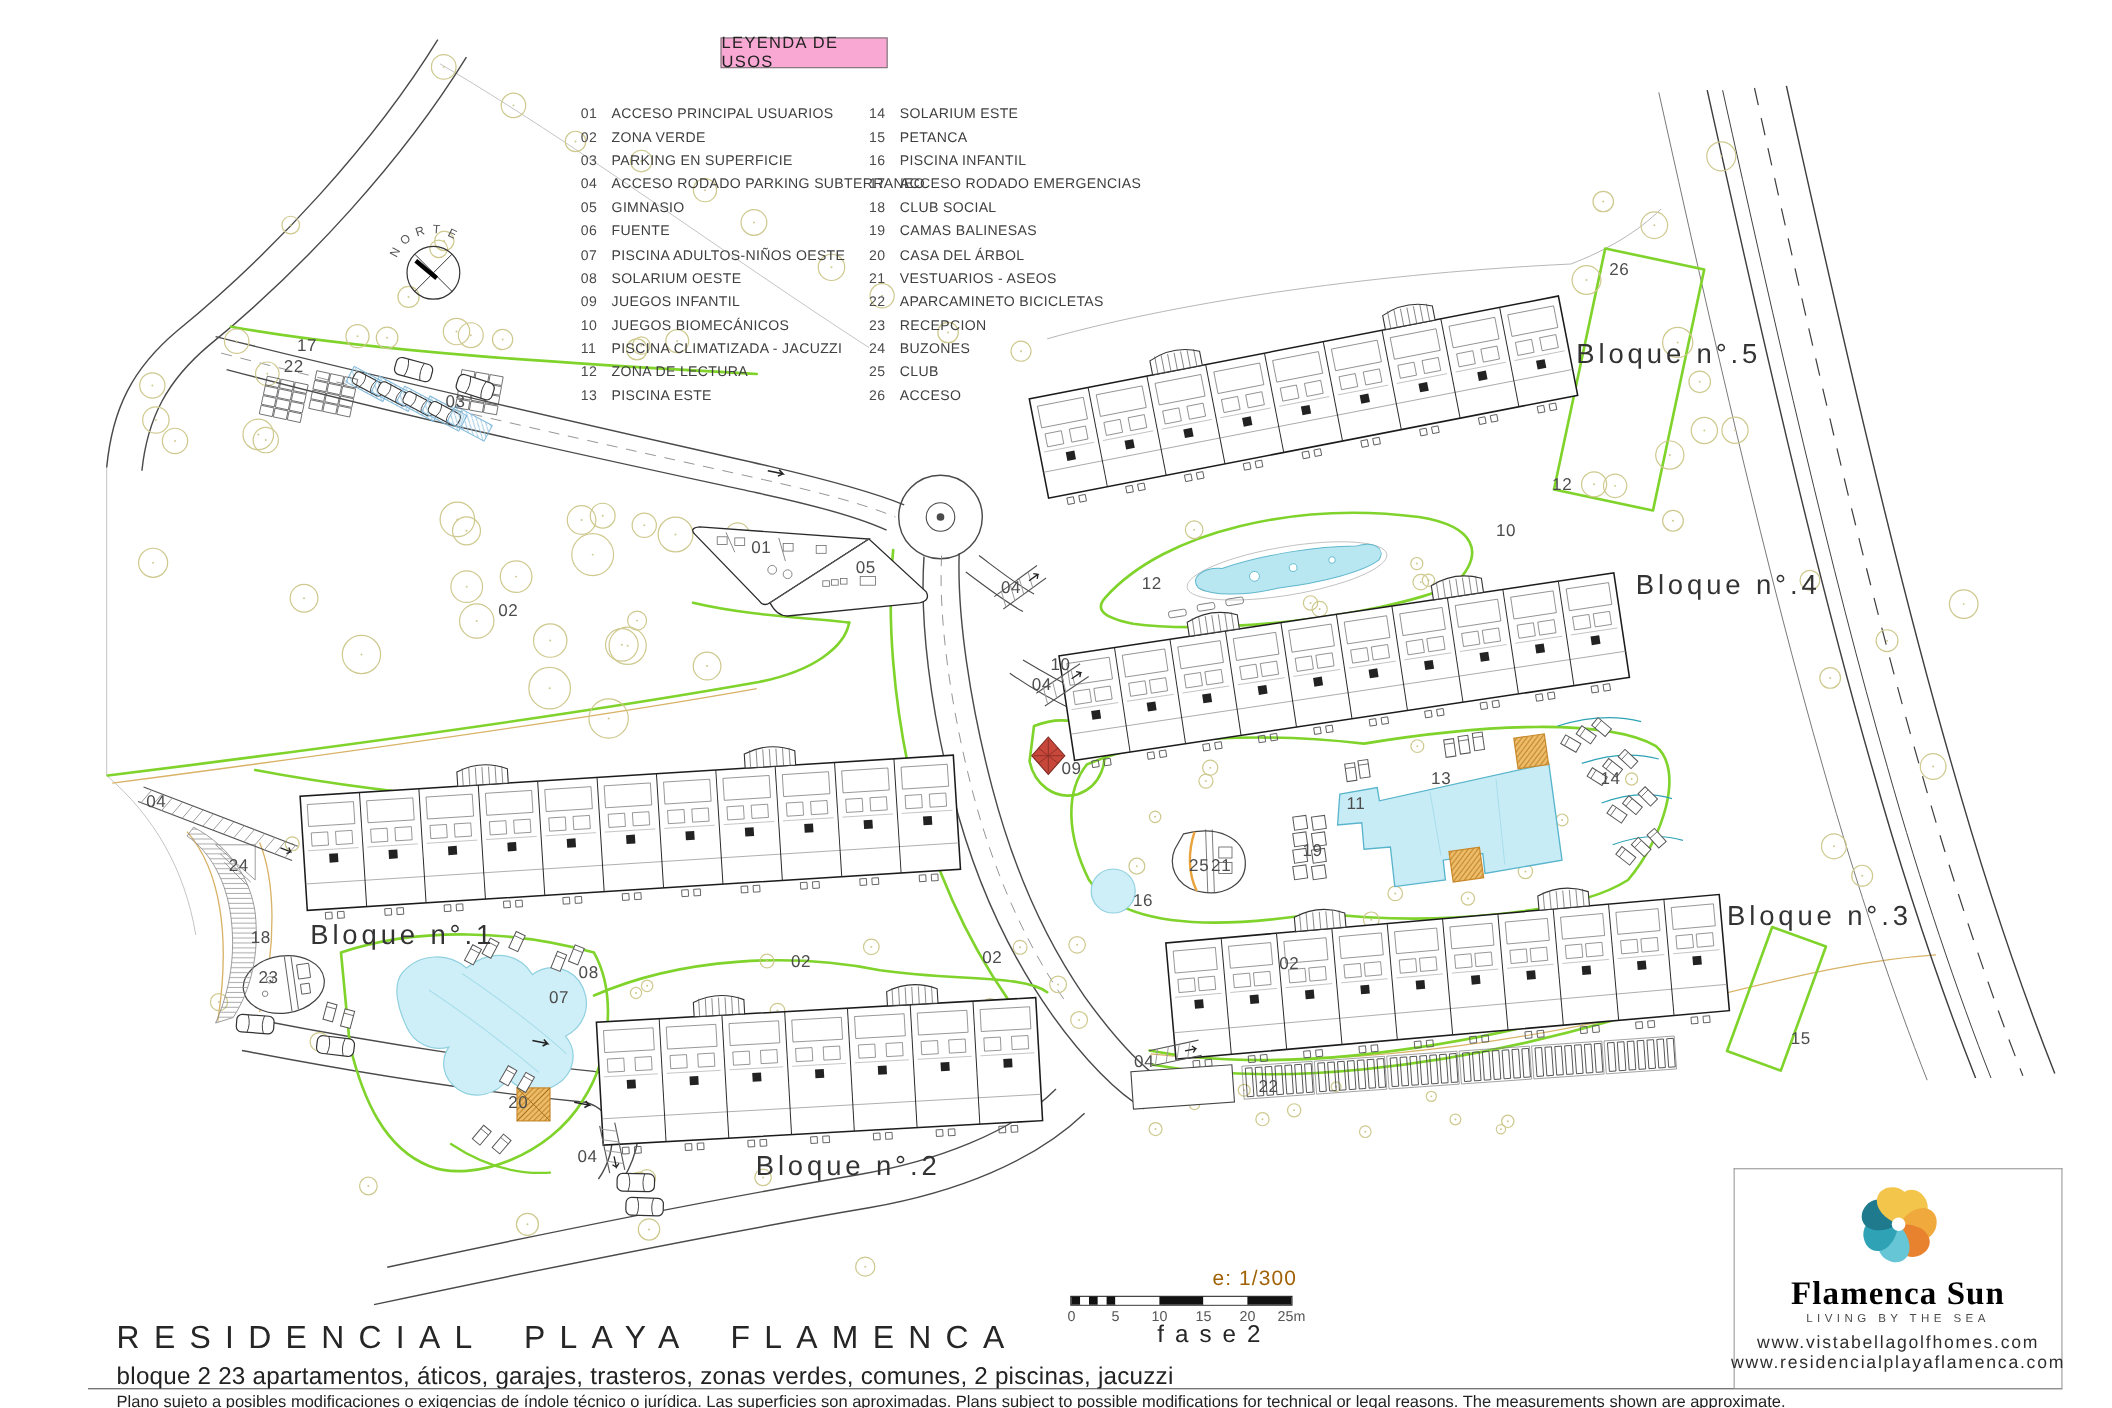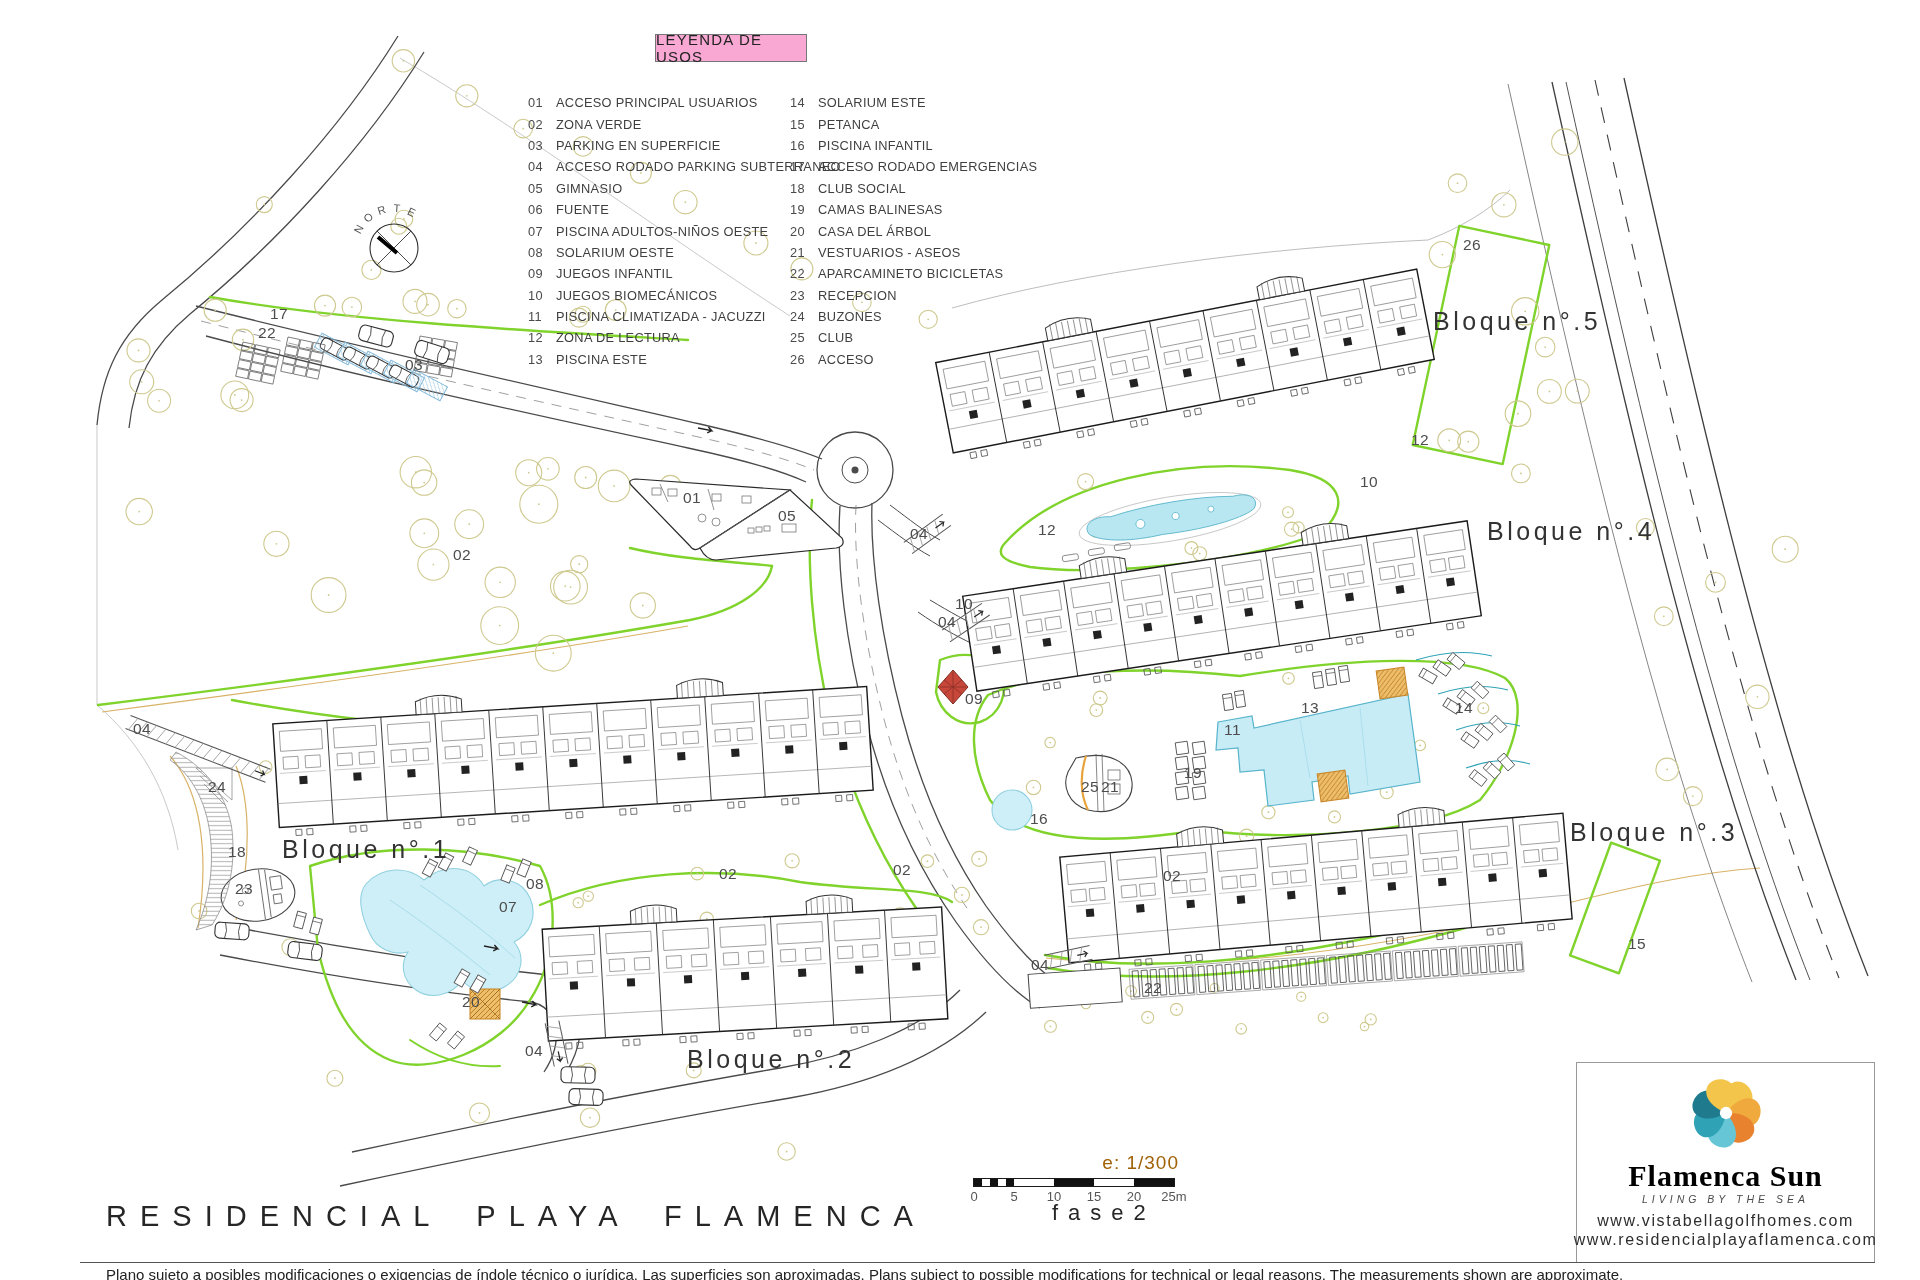--- a/index.html
+++ b/index.html
@@ -24,21 +24,21 @@
   
   .f-title{position:absolute;left:106px;top:1200px;font-size:29px;letter-spacing:13px;word-spacing:14px;color:#262626;white-space:nowrap;}
   .f-phase{position:absolute;left:1052px;top:1200px;font-size:22px;letter-spacing:10px;color:#262626;white-space:nowrap;}
   .f-details{position:absolute;left:106px;top:1238px;font-size:22px;letter-spacing:.2px;color:#222;white-space:nowrap;}
   .f-rule{position:absolute;left:80px;top:1262px;width:1795px;height:1px;background:#555;}
   .f-disclaimer{position:absolute;left:106px;top:1266px;width:1790px;font-size:15px;color:#222;white-space:nowrap;overflow:hidden;}
   
   .brand{position:absolute;left:1576px;top:1062px;width:299px;height:200px;border-top:1px solid #999;border-left:1px solid #999;border-right:1px solid #999;
     display:flex;flex-direction:column;align-items:center;padding-top:6px;box-sizing:border-box;background:#fff;}
   .brand-name{font-family:"Liberation Serif",serif;font-weight:bold;font-size:30px;color:#000000;letter-spacing:1px;margin-top:2px;}
-  .brand-tag{font-size:10.5px;letter-spacing:4px;color:#4a4a4a;margin-top:0;font-style:italic;}
+  .brand-tag{font-size:10.5px;letter-spacing:4px;color:#4a4a4a;margin-top:0;}
   .brand-urls{margin-top:6px;font-size:16px;letter-spacing:1.6px;color:#2e2e2e;text-align:center;line-height:19px;}
 </style>
 </head>
 <body>
 
 <div class="sheet">
 
   <svg id="plan-svg" width="1920" height="1280" viewBox="0 0 1920 1280" style="position:absolute;left:0;top:0;">
     <defs>
       <pattern id="hatchH" width="4.5" height="4.5" patternUnits="userSpaceOnUse">
@@ -1478,20 +1478,21 @@
         <span style="left: 41px;">5</span>
         <span style="left: 81px;">10</span>
         <span style="left: 121px;">15</span>
         <span style="left: 161px;">20</span>
         <span style="left: 201px;">25m</span>
       </div>
   </div>
 
   <div class="f-title">RESIDENCIAL PLAYA FLAMENCA</div>
   <div class="f-phase">fase2</div>
+  <div class="f-details">bloque 2   23 apartamentos, áticos, garajes, trasteros, zonas verdes, comunes, 2 piscinas, jacuzzi</div>
   <div class="f-rule"></div>
   <div class="f-disclaimer">Plano sujeto a posibles modificaciones o exigencias de índole técnico o jurídica. Las superficies son aproximadas. Plans subject to possible modifications for technical or legal reasons. The measurements shown are approximate.</div>
 
   <div class="brand">
     <svg width="88" height="88" viewBox="-50 -50 100 100">
       <g id="pinwheel">
           <path d="M0,0 C-10,-34 16,-46 28,-26 C36,-10 20,2 0,0 Z" fill="#F3C64B" transform="rotate(0)"></path>
           <path d="M0,0 C-10,-34 16,-46 28,-26 C36,-10 20,2 0,0 Z" fill="#F0A93C" transform="rotate(51.4)"></path>
           <path d="M0,0 C-10,-34 16,-46 28,-26 C36,-10 20,2 0,0 Z" fill="#E8822E" transform="rotate(102.8)"></path>
           <path d="M0,0 C-10,-34 16,-46 28,-26 C36,-10 20,2 0,0 Z" fill="#66C6D6" transform="rotate(154.2)"></path>

